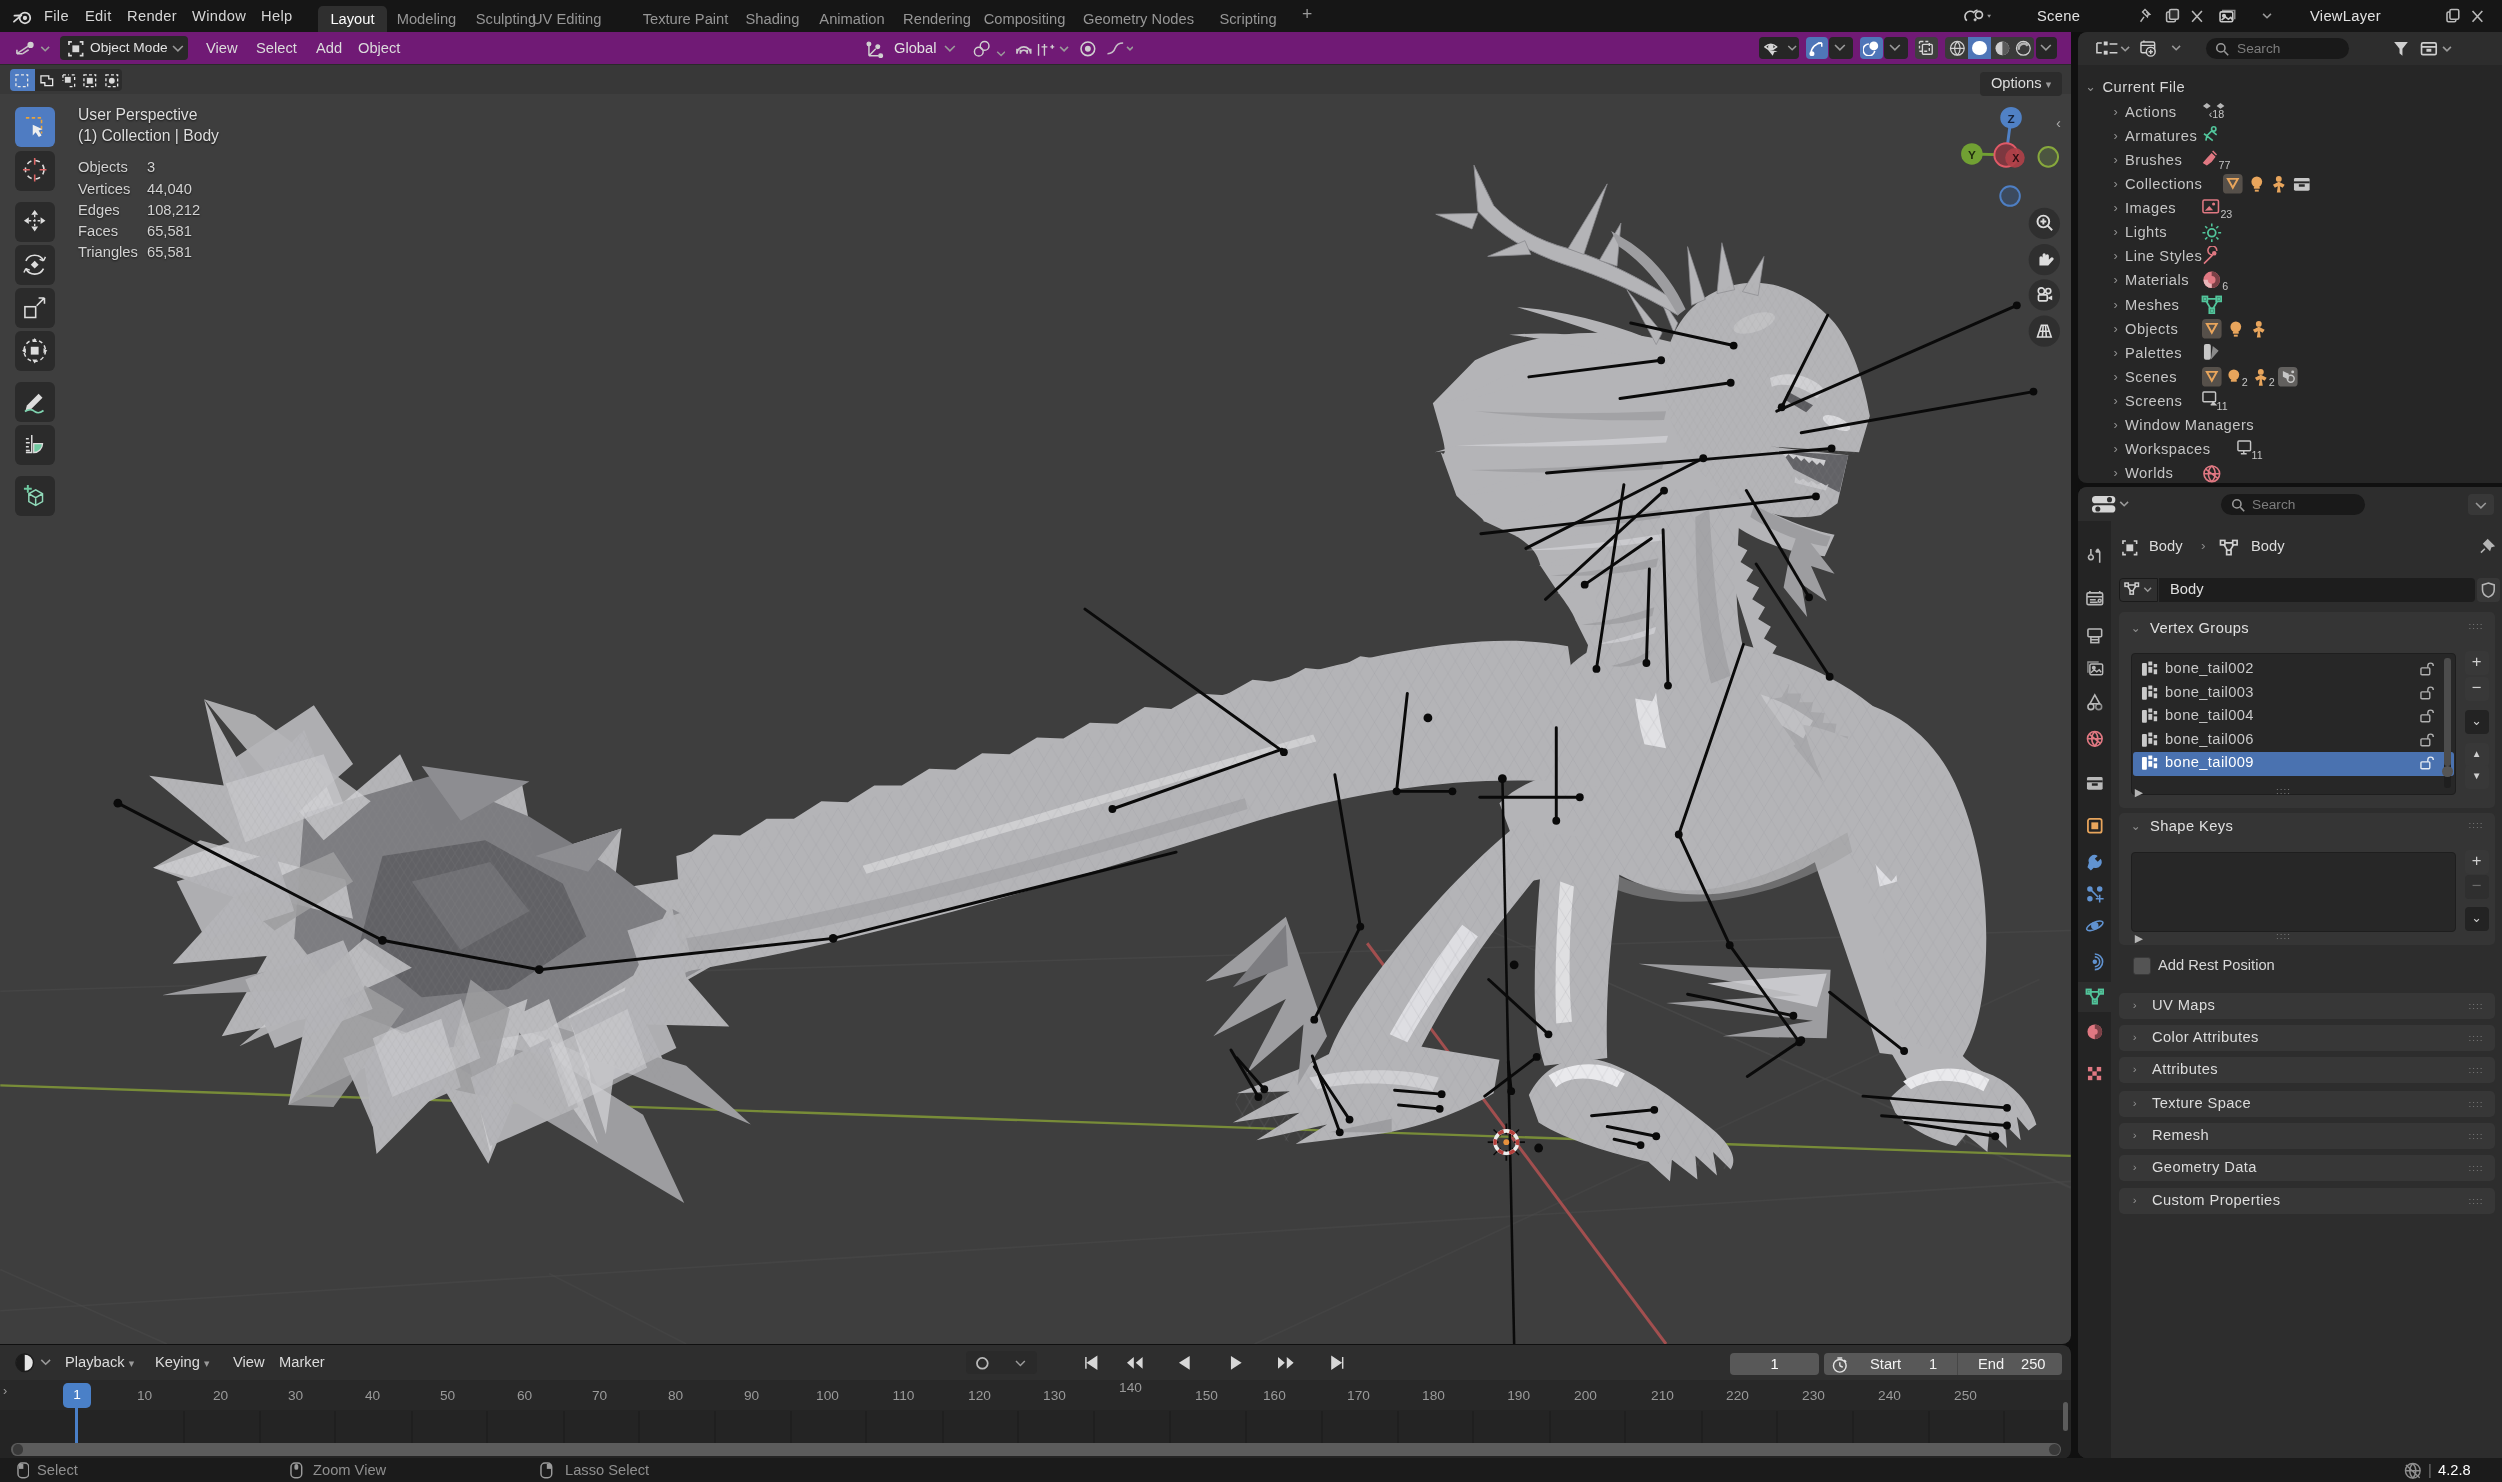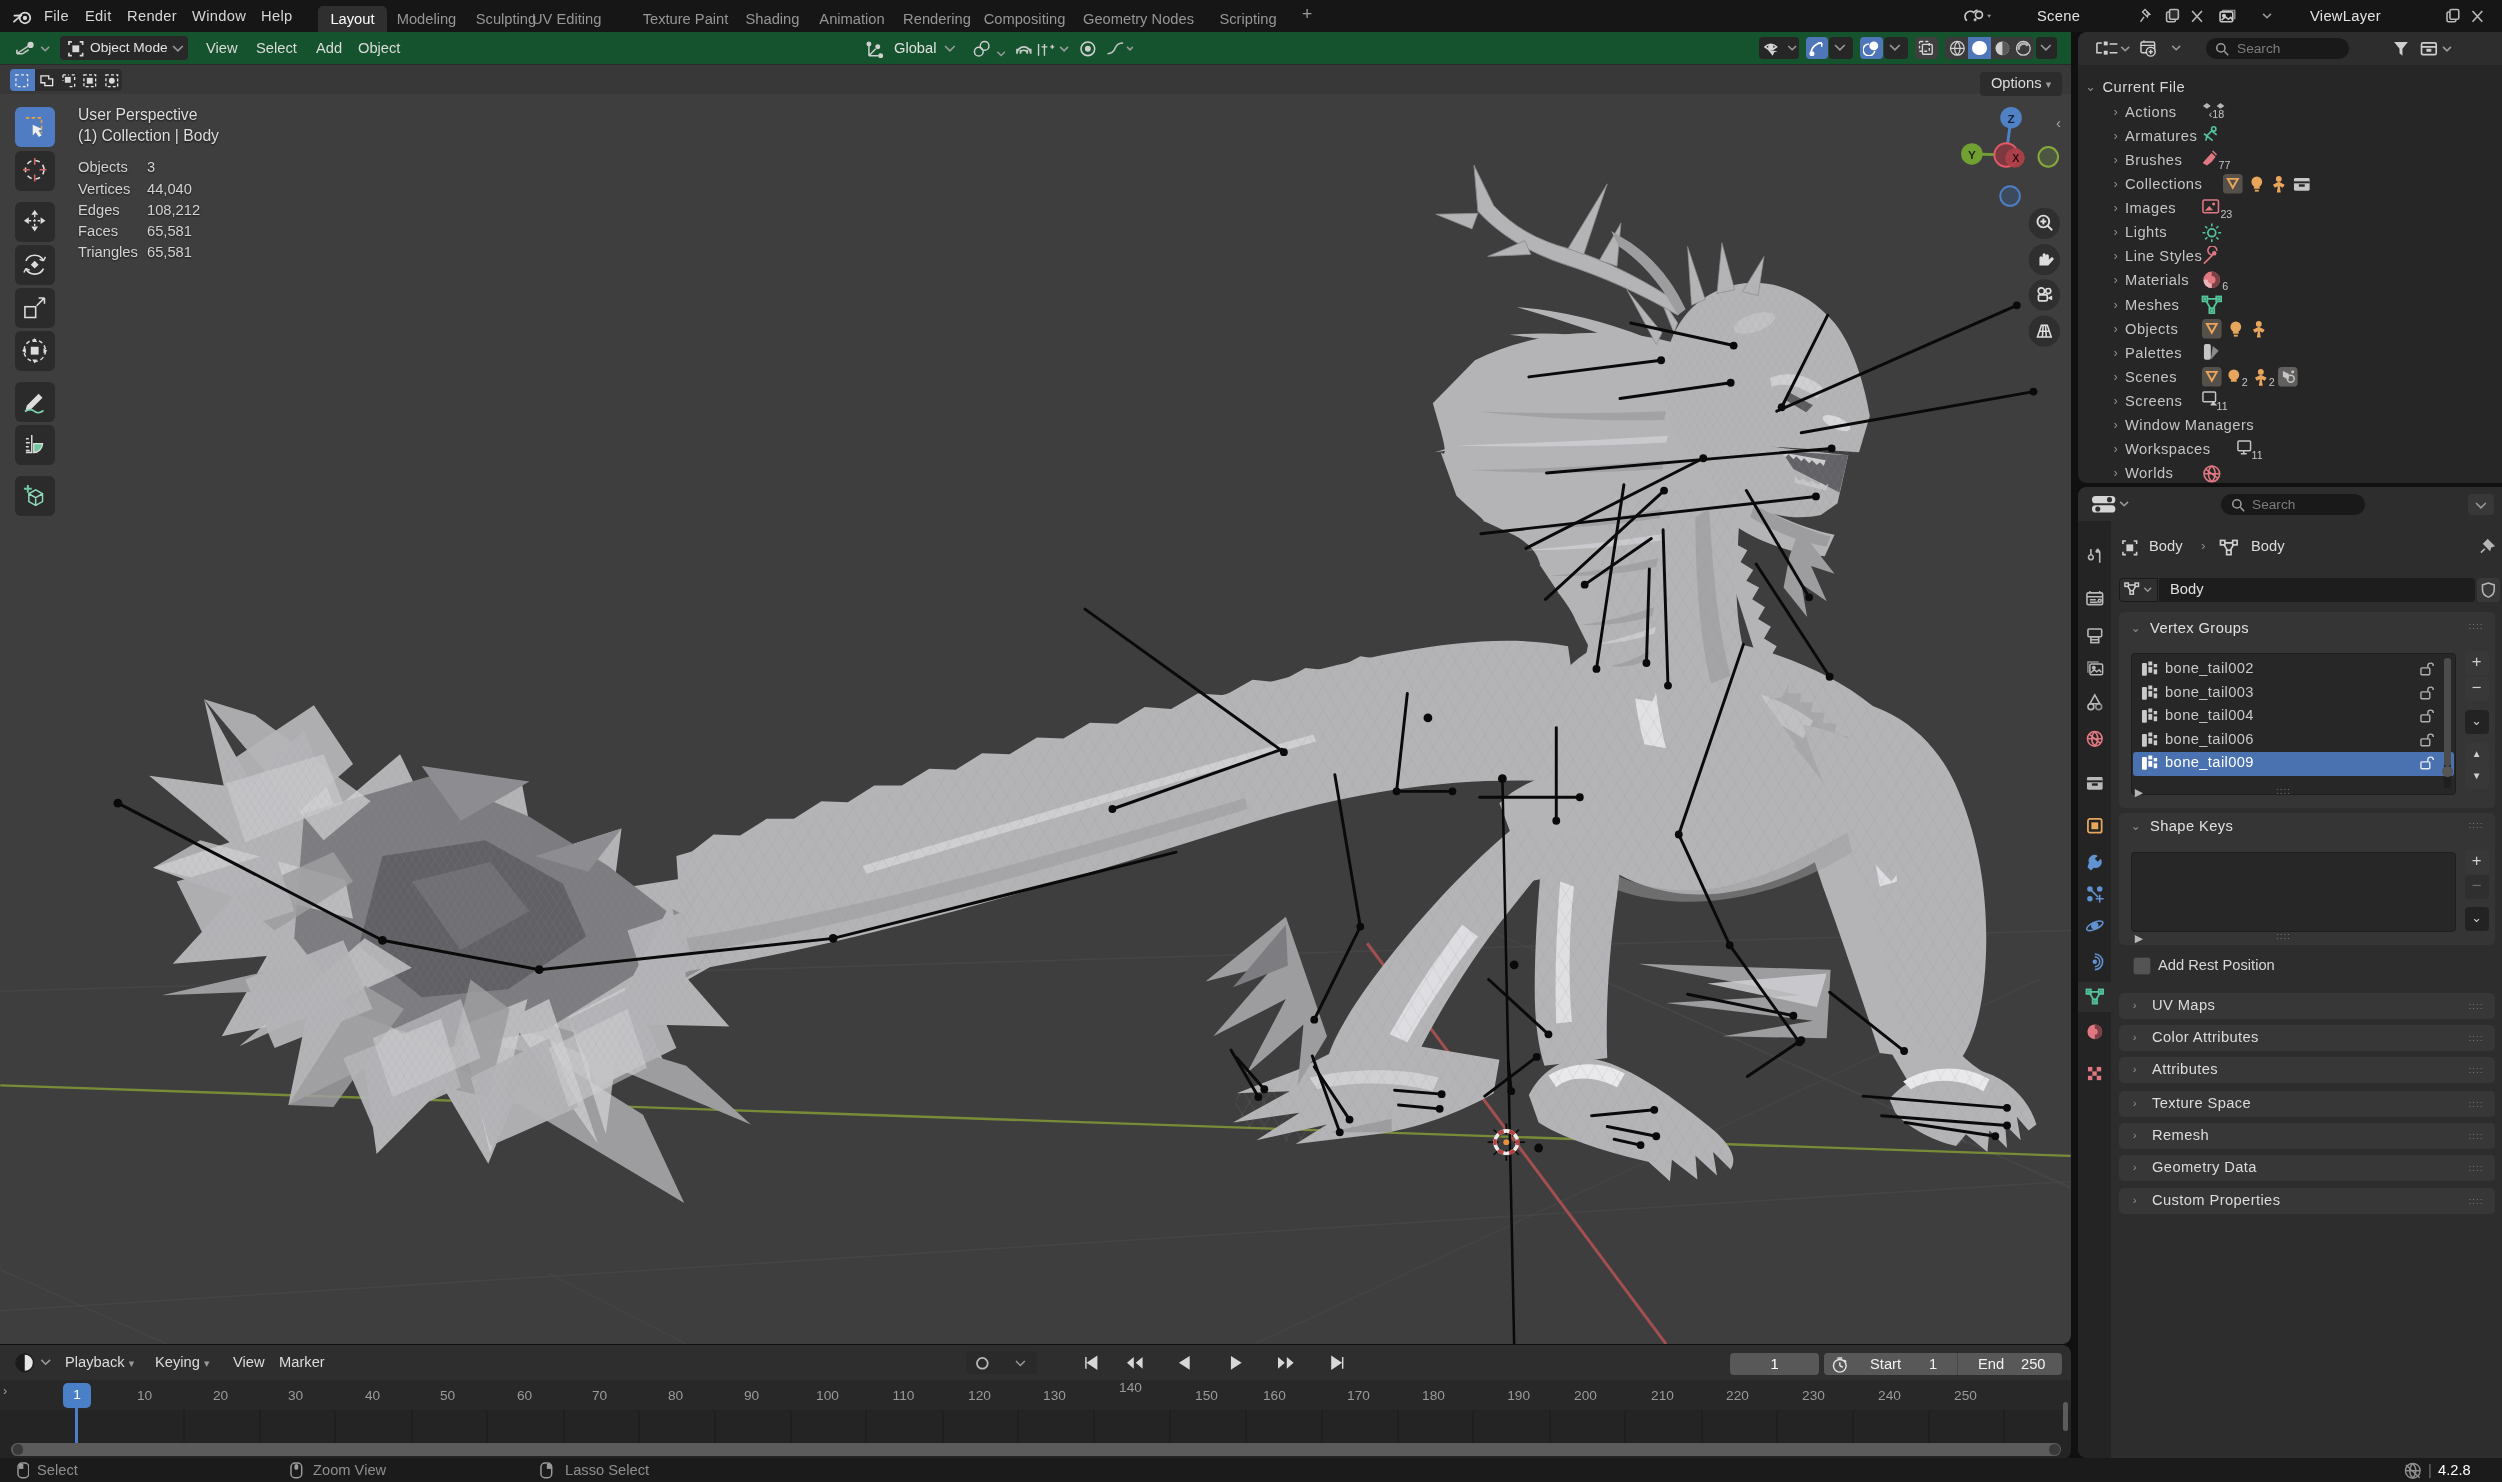--- a/index.html
+++ b/index.html
@@ -4,21 +4,21 @@
 *{margin:0;padding:0;box-sizing:border-box;}
 html,body{width:2502px;height:1483px;overflow:hidden;background:#101010;}
 body{font-family:"Liberation Sans",sans-serif;-webkit-font-smoothing:antialiased;}
 #page{position:absolute;left:0;top:0;width:2502px;height:1483px;background:#101010;}
 .abs{position:absolute;}
 #topbar{left:0;top:0;width:2502px;height:32px;background:#161616;}
 .menu{color:#d6d6d6;font-size:14.7px;line-height:32px;letter-spacing:0.3px;}
 .tab{color:#969696;font-size:14.7px;height:26.5px;line-height:26.5px;top:5.9px;border-radius:4.9px 4.9px 0 0;white-space:nowrap;}
 .tab.act{background:#2f2f2f;color:#fdfdfd;}
 #viewport{left:0;top:32px;width:2071px;height:1312px;background:#3e3e3e;border-radius:0 0 8.8px 0;overflow:hidden;}
-#vphead{position:absolute;left:0;top:0;width:2071px;height:32px;background:#14532d;}
+#vphead{position:absolute;left:0;top:0;width:2071px;height:32px;background:#701a75;}
 #vptool{position:absolute;left:0;top:32px;width:2071px;height:30px;background:#383838;border-top:1px solid #2a2a2a;}
 .hbtn{position:absolute;background:#282828;border-radius:3.9px;color:#e3e3e3;font-size:14.7px;}
 .hmenu{position:absolute;color:#dcdcdc;font-size:14.7px;top:0;line-height:32px;}
 #outliner{left:2078px;top:32px;width:424px;height:451px;background:#262626;border-radius:8.8px 0 0 8.8px;overflow:hidden;}
 #outhead{position:absolute;left:0;top:0;width:424px;height:33px;background:#2d2d2d;}
 .orow{position:absolute;left:0;width:424px;height:24.5px;color:#c5c5c5;font-size:14.7px;line-height:24.5px;letter-spacing:0.5px;}
 .ochev{position:absolute;color:#909090;font-size:12.7px;width:13.7px;text-align:center;}
 #props{left:2078px;top:487px;width:424px;height:971px;background:#2d2d2d;border-radius:8.8px 0 0 8.8px;overflow:hidden;}
 #ptabs{position:absolute;left:0;top:34px;width:33px;height:937px;background:#242424;}
 #phead{position:absolute;left:0;top:0;width:424px;height:34px;background:#2d2d2d;}

